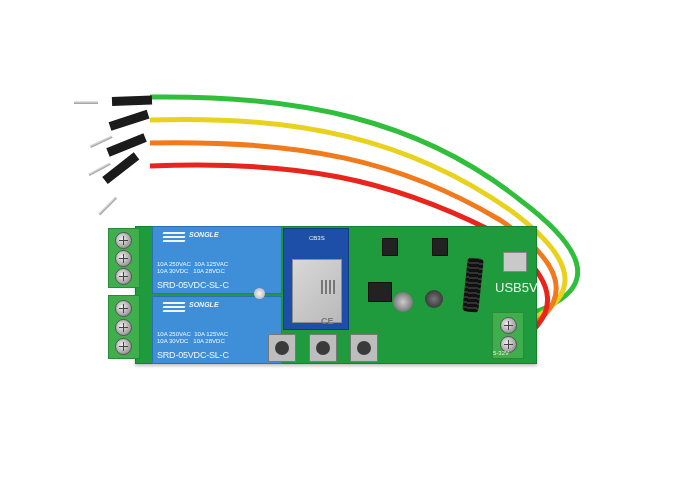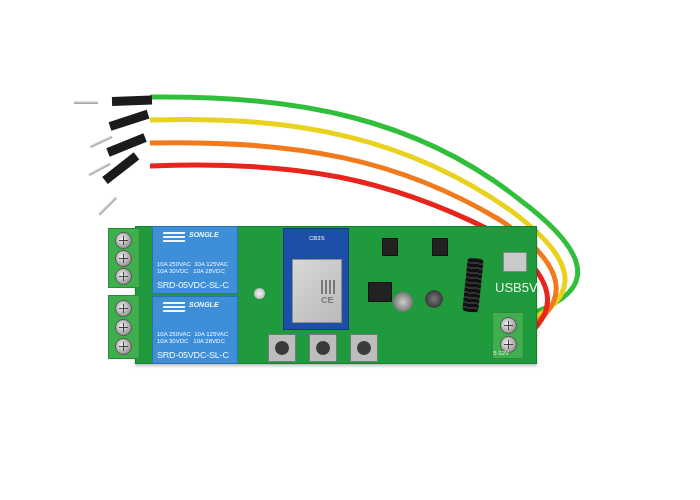--- a/index.html
+++ b/index.html
@@ -4,21 +4,21 @@
 <style>
   html, body { margin:0; padding:0; }
   body { width:700px; height:500px; background:#ffffff; position:relative; overflow:hidden; font-family:"Liberation Sans", sans-serif; }
   .scene { position:absolute; left:0; top:0; width:700px; height:500px; }
   .pcb { position:absolute; background:#1f9a3c; border:1px solid #178030; box-shadow: 0 2px 3px rgba(0,0,0,0.25); }
   .terminal { position:absolute; background:#3fae4d; border:1px solid #2b8a37; }
   .screw { position:absolute; width:15px; height:15px; border-radius:50%; background:radial-gradient(circle at 40% 40%, #f0f0f0, #9a9a9a 70%, #6a6a6a); border:1px solid #555; }
   .screw::before, .screw::after { content:""; position:absolute; background:#444; }
   .screw::before { left:3px; right:3px; top:7px; height:1px; }
   .screw::after { top:3px; bottom:3px; left:7px; width:1px; }
-  .relay { position:absolute; background:#3f8fd8; border:1px solid #2c6fb2; color:#eef6ff; }
+  .relay { position:absolute; background:#3f8fd8; border:1px solid #2c6fb2; color:#eef6ff;padding-left:44px; }
   .relay .brand { position:absolute; top:4px; left:36px; font-size:7px; font-weight:bold; font-style:italic; }
   .relay .rating { position:absolute; top:34px; left:4px; font-size:6px; line-height:7px; white-space:pre; }
   .relay .model { position:absolute; bottom:3px; left:4px; font-size:9px; letter-spacing:-0.2px; }
   .logo-stripes { position:absolute; top:5px; left:10px; width:22px; height:12px; }
   .logo-stripes span { display:block; height:2px; margin-bottom:2px; background:#eef6ff; transform:skewX(-20deg); }
   .module { position:absolute; background:#1d4fa8; border:1px solid #123a80; }
   .shield { position:absolute; background:linear-gradient(135deg,#d8d8d8,#b9b9b9); border:1px solid #8d8d8d; }
   .qr { position:absolute; width:14px; height:14px; background:repeating-linear-gradient(90deg,#777 0 2px,#ccc 2px 4px); }
   .ce { position:absolute; font-size:9px; color:#777; font-weight:bold; }
   .button { position:absolute; width:26px; height:26px; background:#bdbdbd; border:1px solid #777; }
@@ -86,21 +86,21 @@
     <div class="brand">SONGLE</div>
     <div class="rating">10A 250VAC  10A 125VAC
 10A 30VDC   10A 28VDC</div>
     <div class="model">SRD-05VDC-SL-C</div>
   </div>
 
   <div class="module" style="left:283px;top:228px;width:64px;height:100px;">
     <div class="label-text" style="top:6px;left:25px;font-size:6px;">CB3S</div>
     <div class="shield" style="left:8px;top:30px;width:48px;height:62px;">
       <div class="qr" style="left:28px;top:20px;"></div>
-      <div class="ce" style="left:28px;top:35px;">CE</div>
+      <div class="ce" style="left:28px;top:56px;">CE</div>
     </div>
   </div>
 
   <div class="button" style="left:268px;top:334px;"></div>
   <div class="button" style="left:309px;top:334px;"></div>
   <div class="button" style="left:350px;top:334px;"></div>
 
   <div class="chip" style="left:382px;top:238px;width:14px;height:16px;"></div>
   <div class="chip" style="left:432px;top:238px;width:14px;height:16px;"></div>
   <div class="chip" style="left:368px;top:282px;width:22px;height:18px;"></div>

